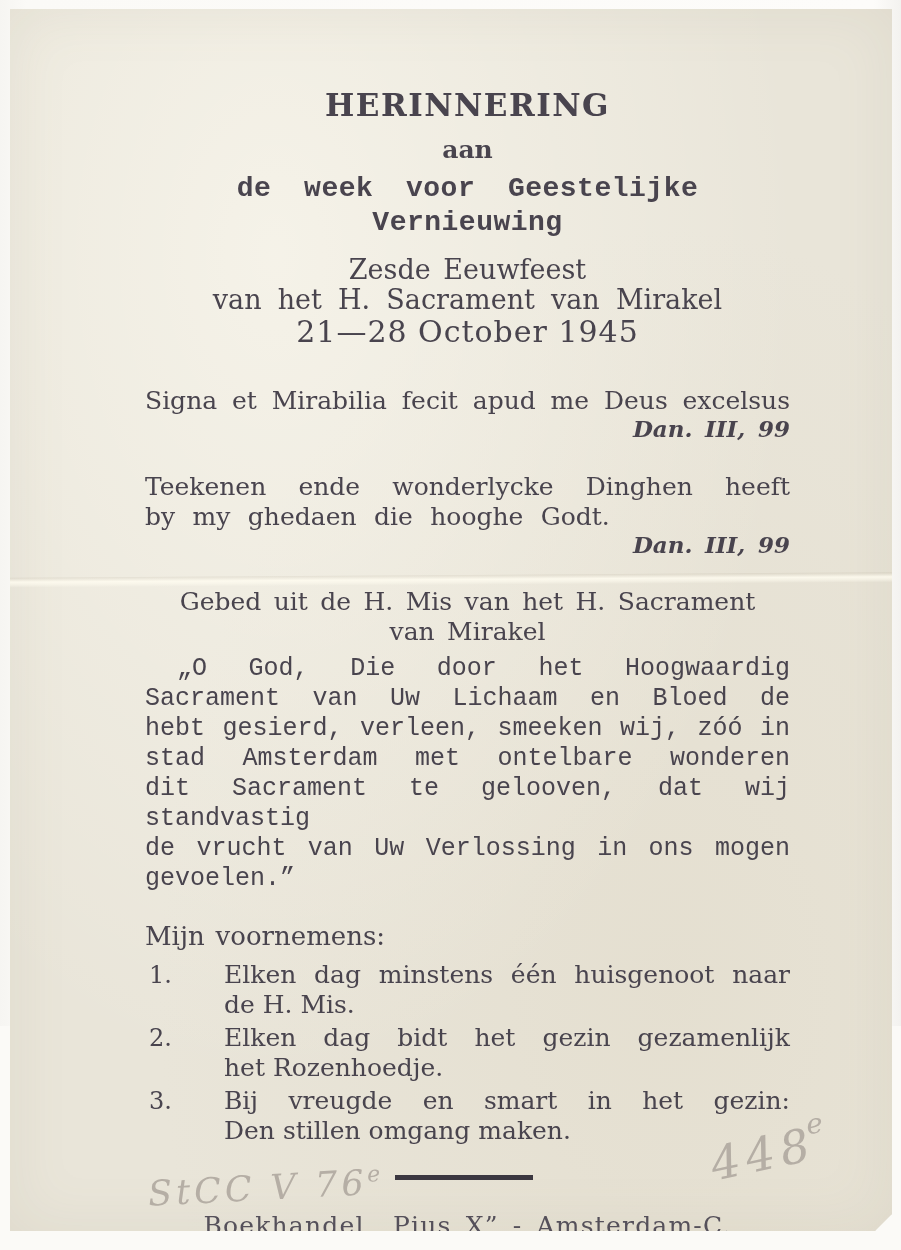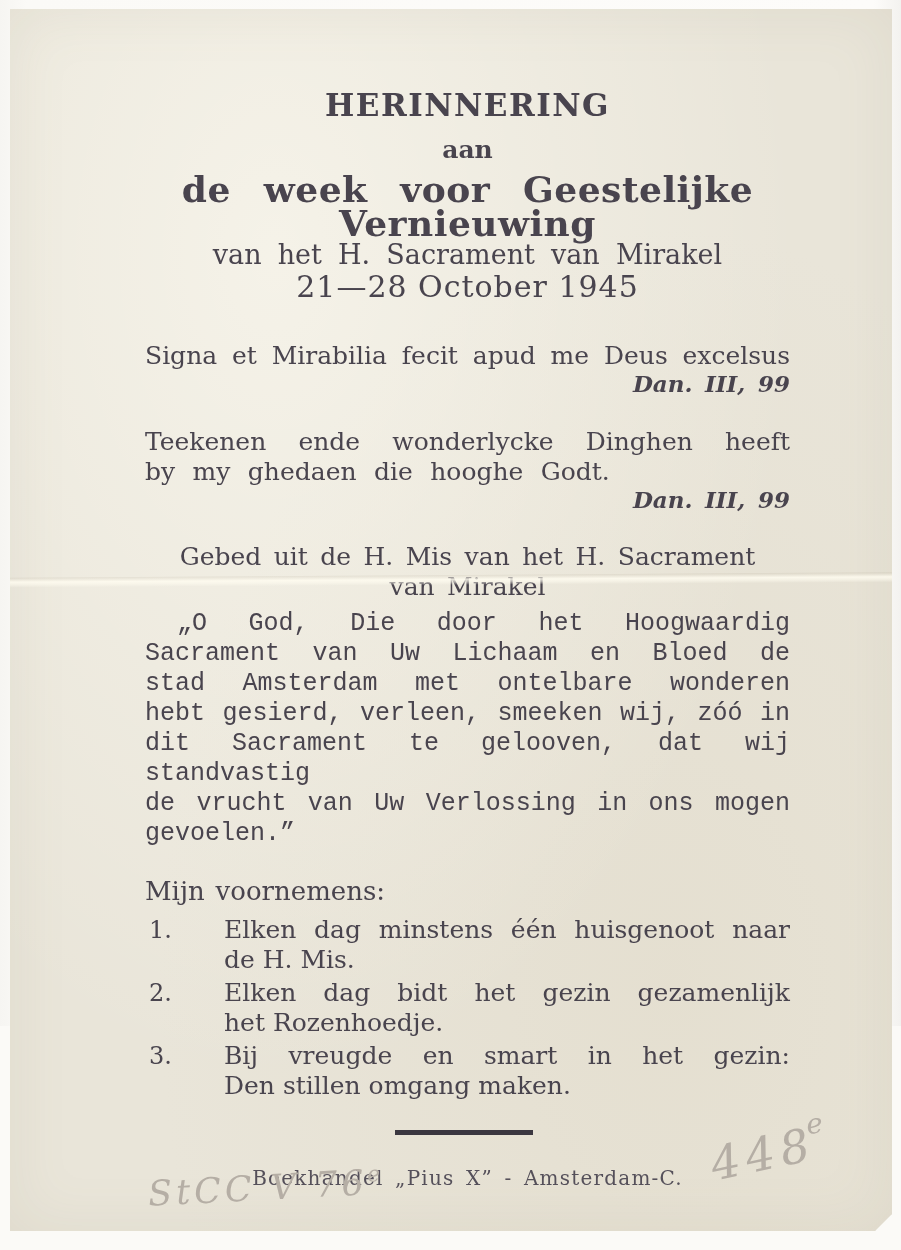--- a/index.html
+++ b/index.html
@@ -34,21 +34,21 @@
     transform: rotate(-0.35deg);
   }
   .content {
     position: relative;
     padding: 78px 102px 0 135px; 
   }
   .center { text-align: center; }
 
   .t-title  { font-size: 31px; font-weight: bold; letter-spacing: 1.5px; line-height: 36px; }
   .t-aan    { font-size: 25px; font-weight: bold; margin-top: 12px; line-height: 30px; }
-  .t-week   { font-size: 36px; font-weight: bold; word-spacing: 0.55em; letter-spacing: 0.5px; margin-top: 7px; line-height: 34px; }
+  .t-week   { font-size: 28px; font-weight: bold; word-spacing: 0.55em; letter-spacing: 0.5px; margin-top: 7px; line-height: 34px; font-family: Liberation Mono, monospace; }
   .t-zesde  { font-size: 27px; word-spacing: 0.15em; margin-top: 15px; line-height: 30px; }
   .t-sacr   { font-size: 27px; word-spacing: 0.28em; line-height: 30px; }
   .t-date   { font-size: 30px; letter-spacing: 1px; line-height: 34px; }
 
   .bodytext { font-size: 25px; line-height: 30px; }
   .jline    { text-align: justify; text-align-last: justify; }
   .q1 { margin-top: 37px; }
   .q2 { margin-top: 30px; }
   .q-last { word-spacing: 0.38em; }
   .q-src { font-style: italic; text-align: right; font-size: 23px; line-height: 26px; margin-top: 0; word-spacing: 0.2em; font-weight: bold; }
@@ -66,21 +66,21 @@
 
   .divider {
     width: 138px; height: 5px;
     background: #3b3740;
     margin: 29px auto 0 222px; 
     margin-left: 250px;
   }
   .footer {
     margin-top: 31px;
     text-align: center;
-    font-size: 20px;
+    font-size: 25px;
     letter-spacing: 1.2px;
     word-spacing: 0.2em;
     color: #55505a;
   }
 
   .pencil {
     position: absolute;
     color: #b5aea5;
     font-style: italic;
     letter-spacing: 4px;
@@ -94,20 +94,21 @@
 <body>
 
 <div class="scan">
   <div class="card">
 
     <div class="content">
 
       <div class="center t-title">HERINNERING</div>
       <div class="center t-aan">aan</div>
       <div class="center t-week">de week voor Geestelijke Vernieuwing</div>
+      <div class="center t-zesde">Zesde Eeuwfeest</div>
       <div class="center t-sacr">van het H. Sacrament van Mirakel</div>
       <div class="center t-date">21—28 October 1945</div>
 
       <div class="bodytext q1">
         <div class="jline">Signa et Mirabilia fecit apud me Deus excelsus</div>
         <div class="q-src">Dan. III, 99</div>
       </div>
 
       <div class="bodytext q2">
         <div class="jline">Teekenen ende wonderlycke Dinghen heeft</div>
@@ -116,22 +117,22 @@
       </div>
 
       <div class="center prayer-head">
         <div>Gebed uit de H. Mis van het H. Sacrament</div>
         <div>van Mirakel</div>
       </div>
 
       <div class="bodytext prayer-body">
         <div class="jline first">„O God, Die door het Hoogwaardig</div>
         <div class="jline">Sacrament van Uw Lichaam en Bloed de</div>
+        <div class="jline">hebt gesierd, verleen, smeeken wij, zóó in</div>
         <div class="jline">stad Amsterdam met ontelbare wonderen</div>
-        <div class="jline">hebt gesierd, verleen, smeeken wij, zóó in</div>
         <div class="jline">dit Sacrament te gelooven, dat wij standvastig</div>
         <div class="jline">de vrucht van Uw Verlossing in ons mogen</div>
         <div class="plain">gevoelen.”</div>
       </div>
 
       <div class="voornemens">Mijn voornemens:</div>
       <div class="list bodytext">
         <div class="list-item">
           <div class="num">1.</div>
           <div class="item-text">

